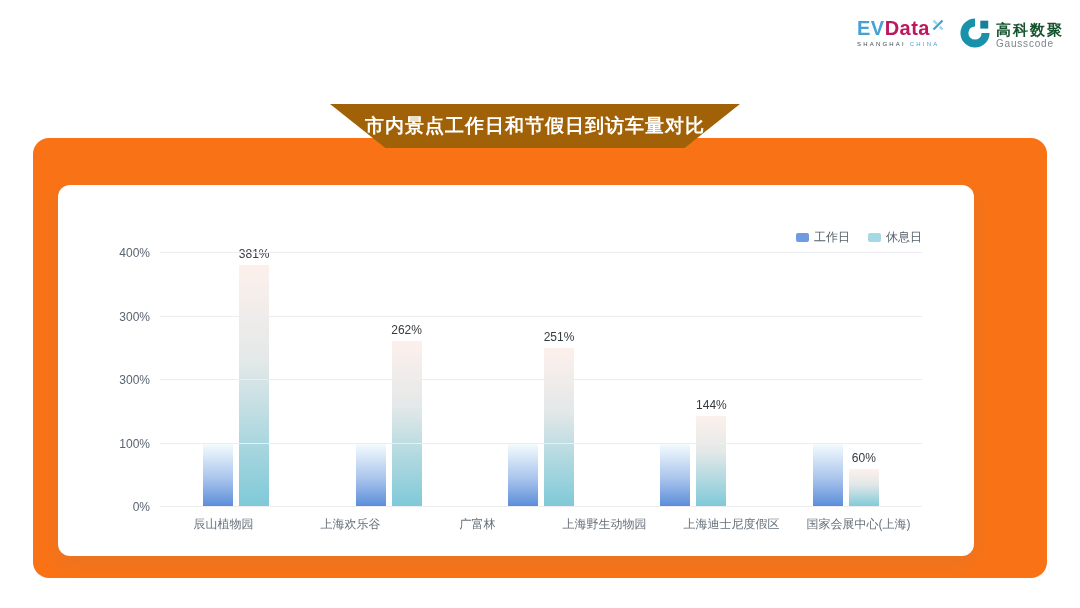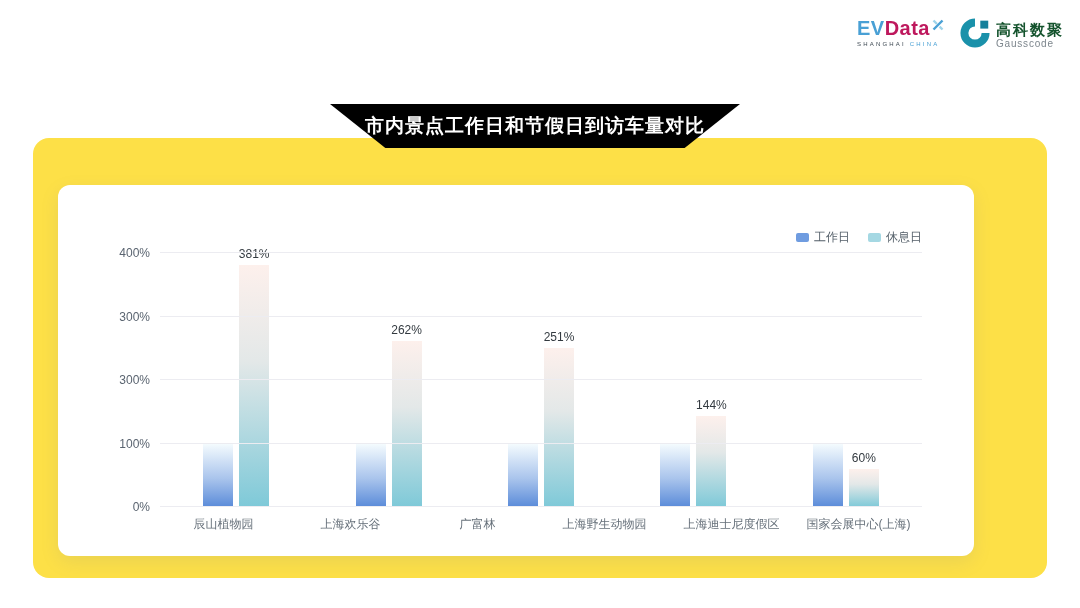--- a/index.html
+++ b/index.html
@@ -82,25 +82,25 @@
           <rect x="23" y="3" width="9" height="9" fill="#15809b"></rect>
         </svg>
       </span>
       <span class="gauss-text">
         <span class="gauss-cn">高科数聚</span>
         <span class="gauss-en">Gausscode</span>
       </span>
     </div>
   </div>
 
-  <div class="banner" id="banner" style="background: #000000; font-family: Liberation Serif, serif;">
+  <div class="banner" id="banner" style="background: #a16207; font-family: Liberation Serif, serif;">
     <span>市内景点工作日和节假日到访车量对比</span>
   </div>
 
-  <div class="panel" id="panel" style="background: #fde047;">
+  <div class="panel" id="panel" style="background: #f97316;">
     <div class="card">
       <div class="plot" id="plot">
         <div class="legend" id="legend">
             <div class="legend-item">
               <span class="swatch" style="background: rgb(111, 156, 224);"></span>
               <span>工作日</span>
             </div>
             <div class="legend-item">
               <span class="swatch" style="background: rgb(165, 216, 227);"></span>
               <span>休息日</span>

